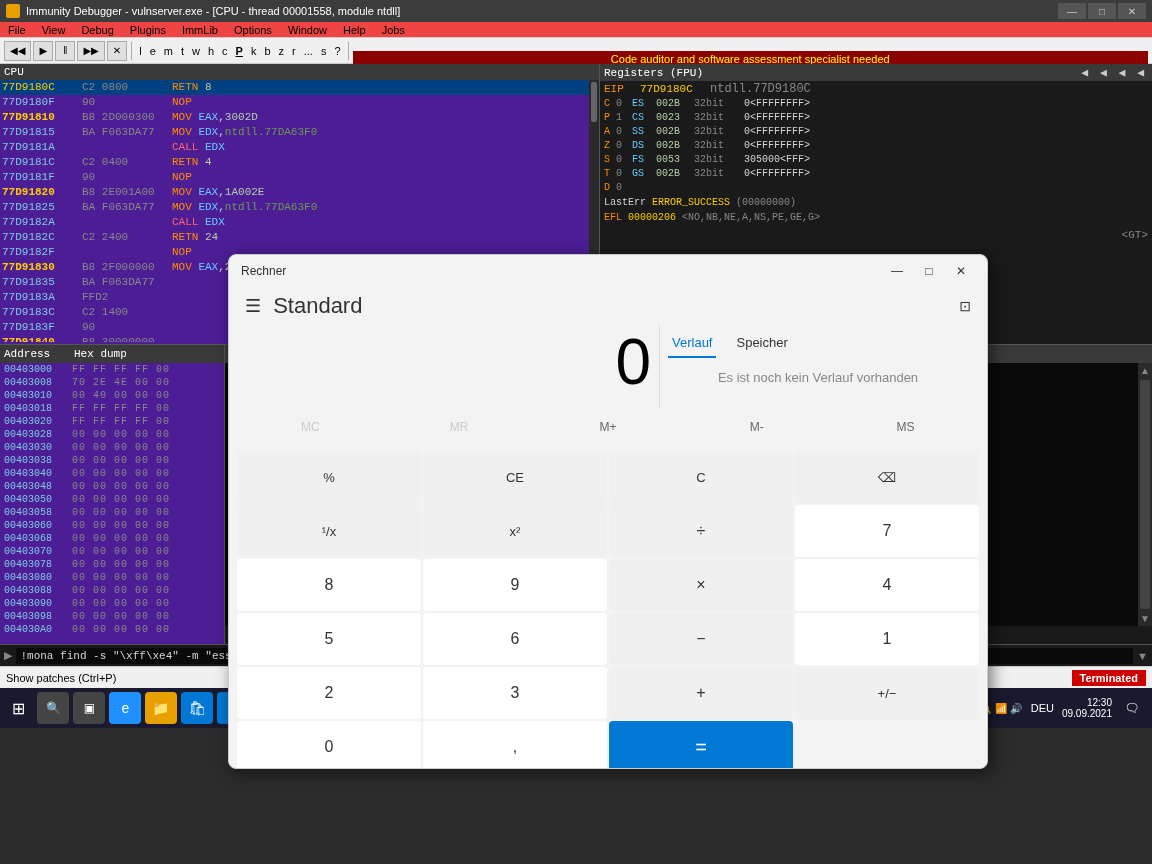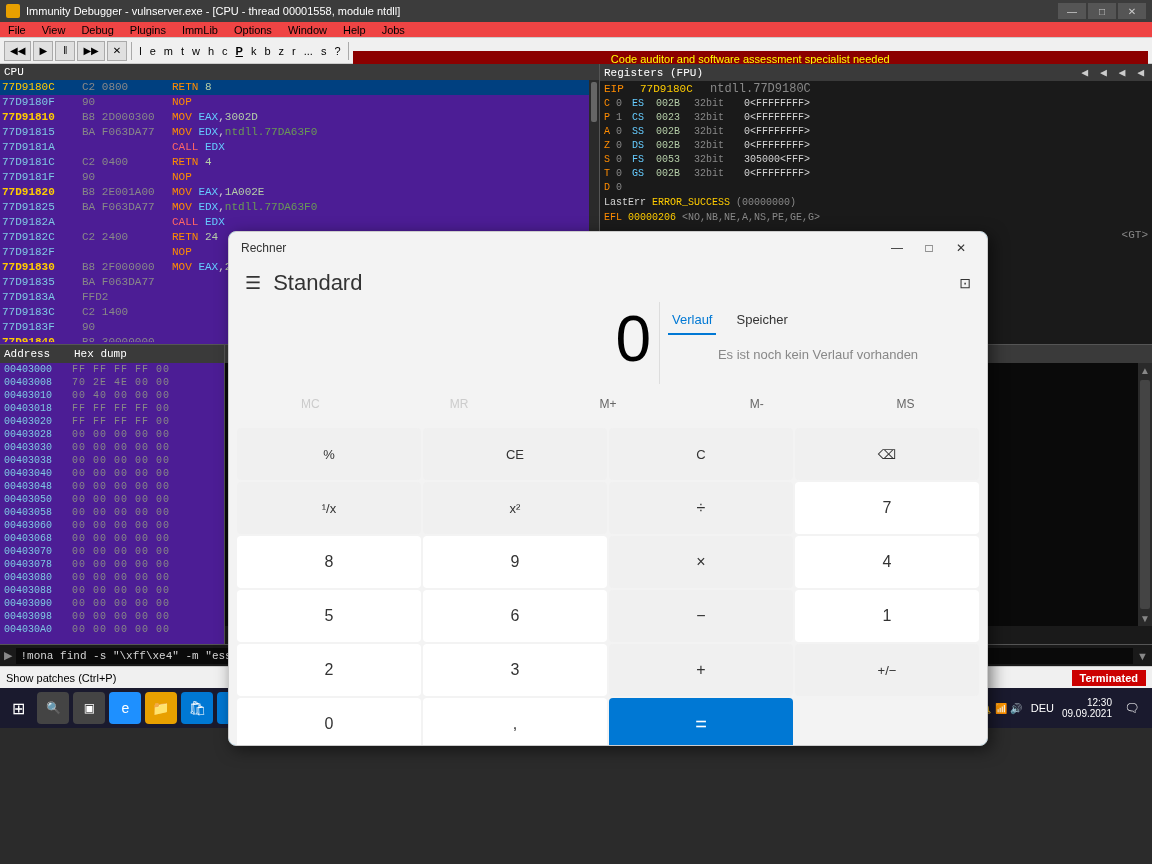--- a/index.html
+++ b/index.html
@@ -284,21 +284,21 @@
       gap: 4px;
       color: #fff;
       font-size: 10px;
     }
     .taskbar-time { text-align: right; font-size: 10px; color: #fff; }
     .taskbar-lang { font-size: 11px; color: #fff; padding: 0 4px; }
 
     
     .calc-window {
       position: absolute;
-      top: 231px;
+      top: 254px;
       left: 228px;
       width: 760px;
       height: 515px;
       background: #7dd3fc;
       border: 1px solid #ccc;
       box-shadow: 4px 4px 16px rgba(0,0,0,0.5);
       display: flex;
       flex-direction: column;
       z-index: 100;
       border-radius: 8px;

